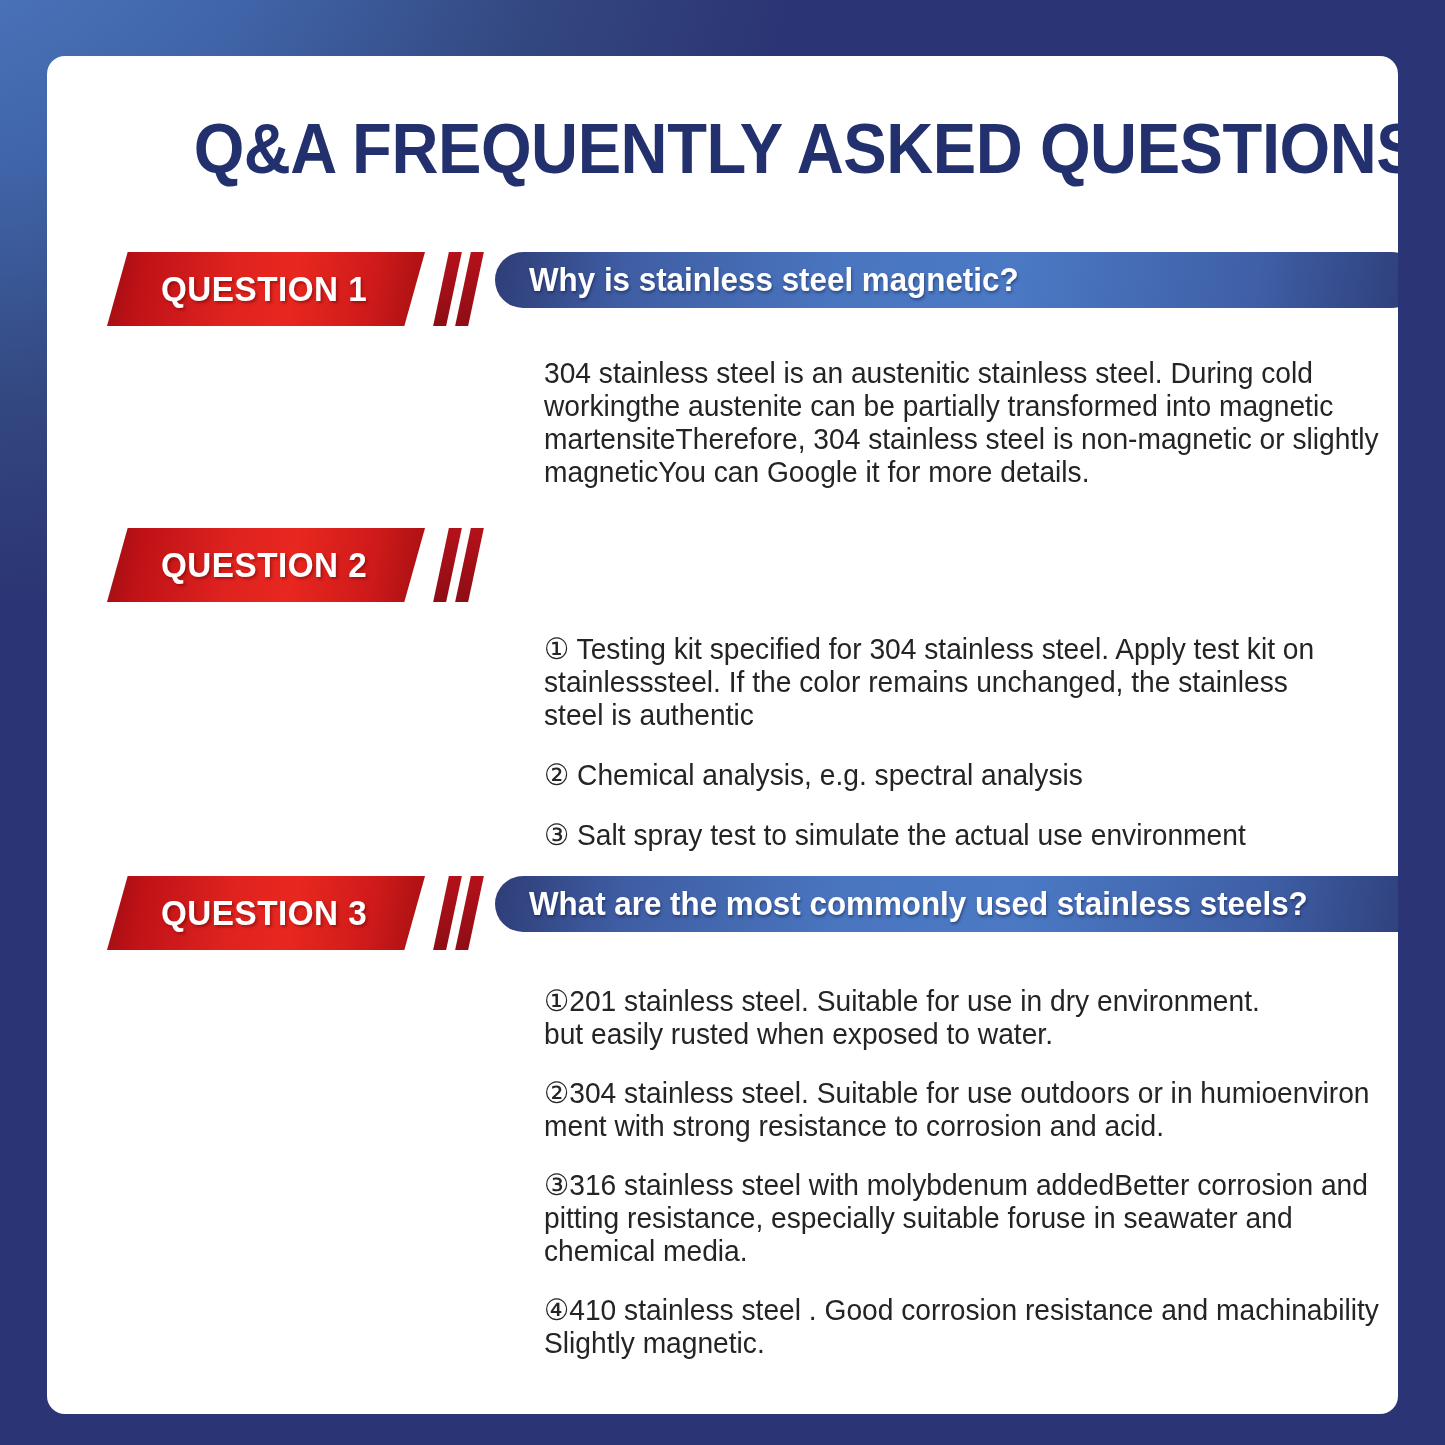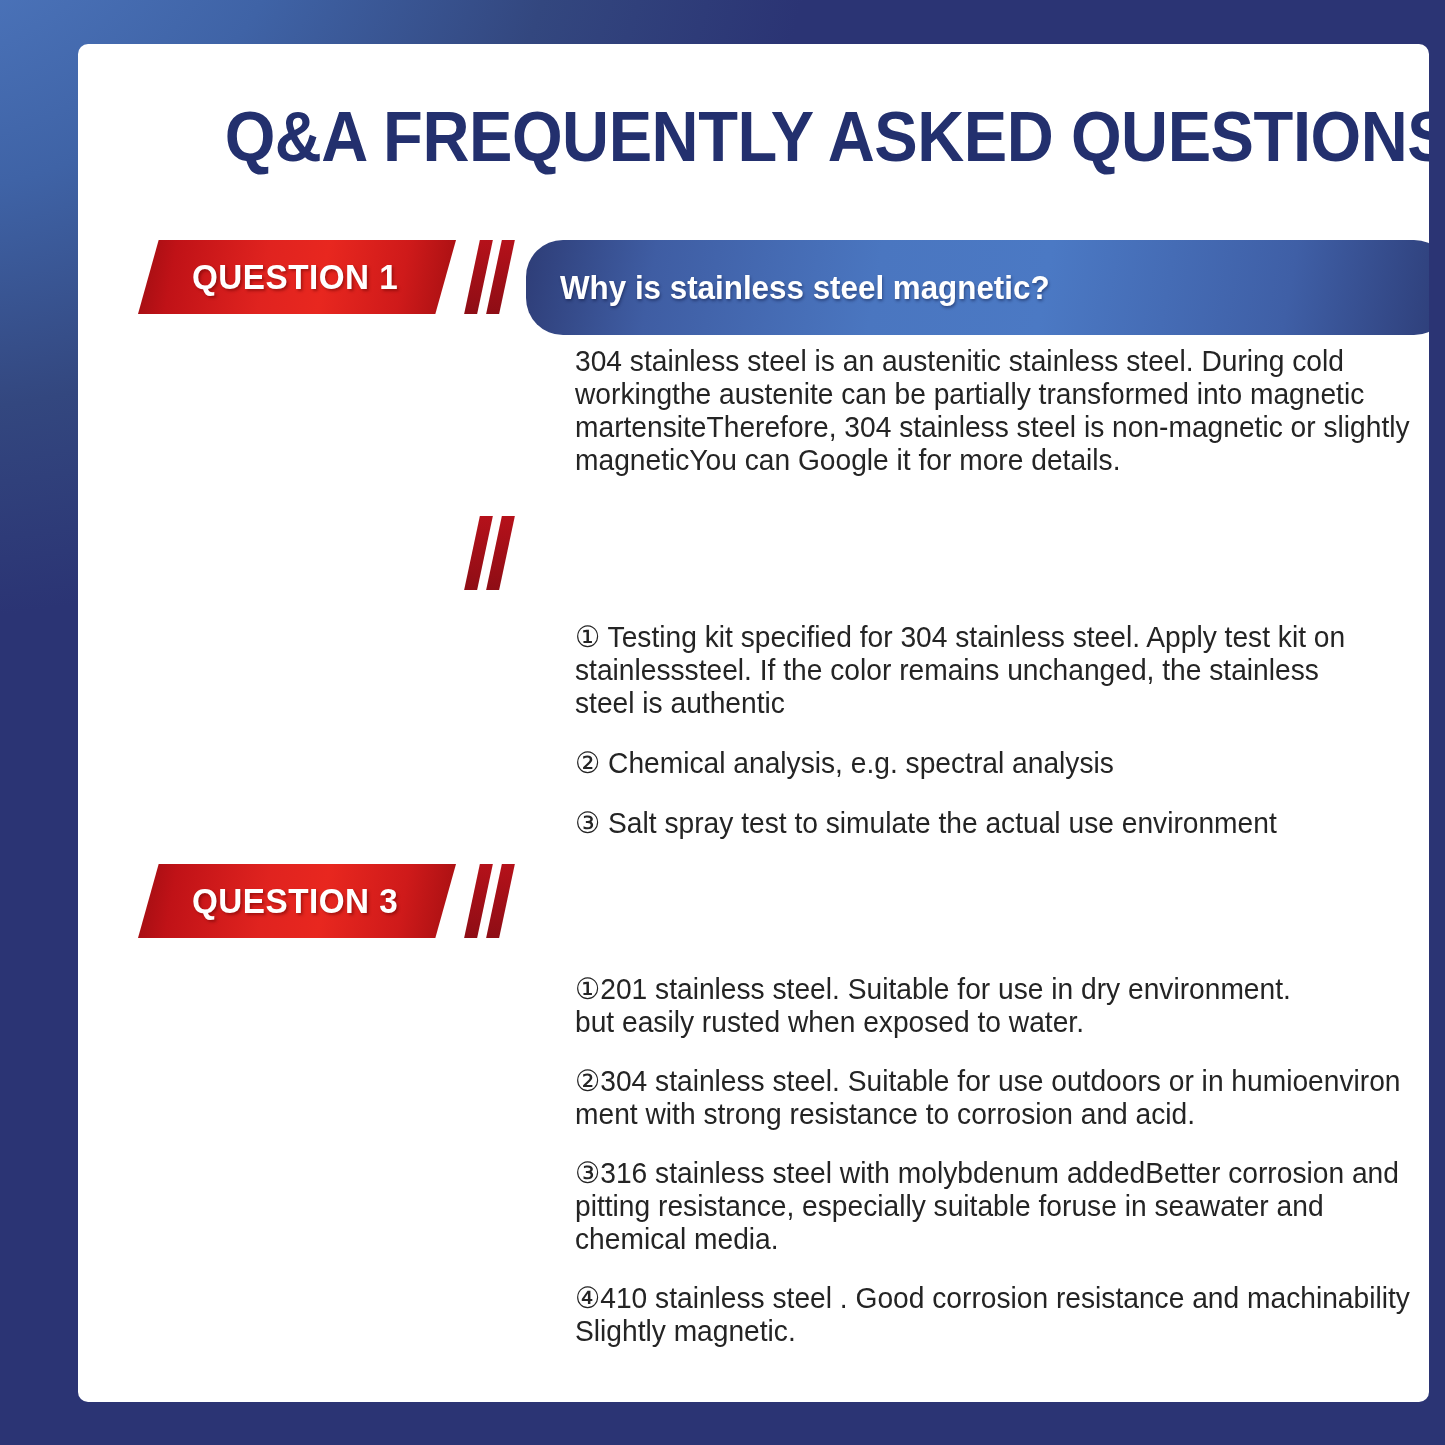--- a/index.html
+++ b/index.html
@@ -20,28 +20,27 @@
     height: 1445px;
     box-sizing: border-box;
     background:
       radial-gradient(ellipse 1100px 900px at -8% -10%, #5079bd 0%, #4a72b8 18%, #3f63a6 38%, #33477f 62%, #2b3474 85%);
   }
 
   
   #card {
     position: absolute;
     left: 47px;
-    top: 44px;
+    top: 56px;
     width: 1351px;
     height: 1358px;
     background: #ffffff;
-    border-radius: 10px;
+    border-radius: 18px;
     box-sizing: border-box;
     overflow: hidden;
-    margin-left: 31px;
   }
 
   
   .page-title {
     position: absolute;
     left: 105px;
     top: 58px;
     width: 1190px;
     text-align: center;
     font-family: "Liberation Sans", sans-serif;
@@ -104,21 +103,21 @@
     transform: skewX(-12deg);
   }
   .slash-a { left: 394px; }
   .slash-b { left: 416px; }
 
   
   .qbanner {
     position: absolute;
     left: 448px;
     top: 0;
-    height: 95px;
+    height: 56px;
     border-radius: 37px;
     background: linear-gradient(100deg, #2e3d77 0%, #3f5da3 14%, #4a76c0 38%, #4b79c4 56%, #3f5fa6 82%, #2d3c76 100%);
     display: flex;
     align-items: center;
     box-sizing: border-box;
     padding: 16px 34px;
   }
   .qbanner-text {
     font-family: "Liberation Sans", sans-serif;
     font-weight: bold;
@@ -169,37 +168,43 @@
           <span class="qbanner-text">Why is stainless steel magnetic?</span>
         </div>
       </div>
       <div class="qbody" style="top:104px;width:878px;">
         <p>304 stainless steel is an austenitic stainless steel. During cold workingthe austenite can be partially transformed into magnetic martensiteTherefore, 304 stainless steel is non-magnetic or slightly magneticYou can Google it for more details.</p>
       </div>
     </div>
 
     <div class="qblock" style="top:472px;">
       <div class="qhead">
+        <div class="qtag">
+          <div class="qtag-label">QUESTION 2</div>
+        </div>
         <div class="slash slash-a"></div>
         <div class="slash slash-b"></div>
       </div>
       <div class="qbody tight" style="top:104px;width:820px;">
         <p>① Testing kit specified for 304 stainless steel. Apply test kit on stainlesssteel. If the color remains unchanged, the stainless steel is authentic</p>
         <p>② Chemical analysis, e.g. spectral analysis</p>
         <p>③ Salt spray test to simulate the actual use environment</p>
       </div>
     </div>
 
     <div class="qblock" style="top:820px;text-decoration:underline;">
       <div class="qhead">
         <div class="qtag">
           <div class="qtag-label">QUESTION 3</div>
         </div>
         <div class="slash slash-a"></div>
         <div class="slash slash-b"></div>
+        <div class="qbanner" style="width:932px;">
+          <span class="qbanner-text">What are the most commonly used stainless steels?</span>
+        </div>
       </div>
       <div class="qbody" style="top:108px;width:890px;">
         <p>①201 stainless steel. Suitable for use in dry environment.
 but easily rusted when exposed to water.</p>
         <p>②304 stainless steel. Suitable for use outdoors or in humioenviron
 ment  with strong resistance to corrosion and acid.</p>
         <p>③316 stainless steel with molybdenum addedBetter corrosion and pitting resistance, especially suitable foruse in seawater and chemical media.</p>
         <p>④410 stainless steel . Good corrosion resistance and machinability
 Slightly magnetic.</p>
       </div>

